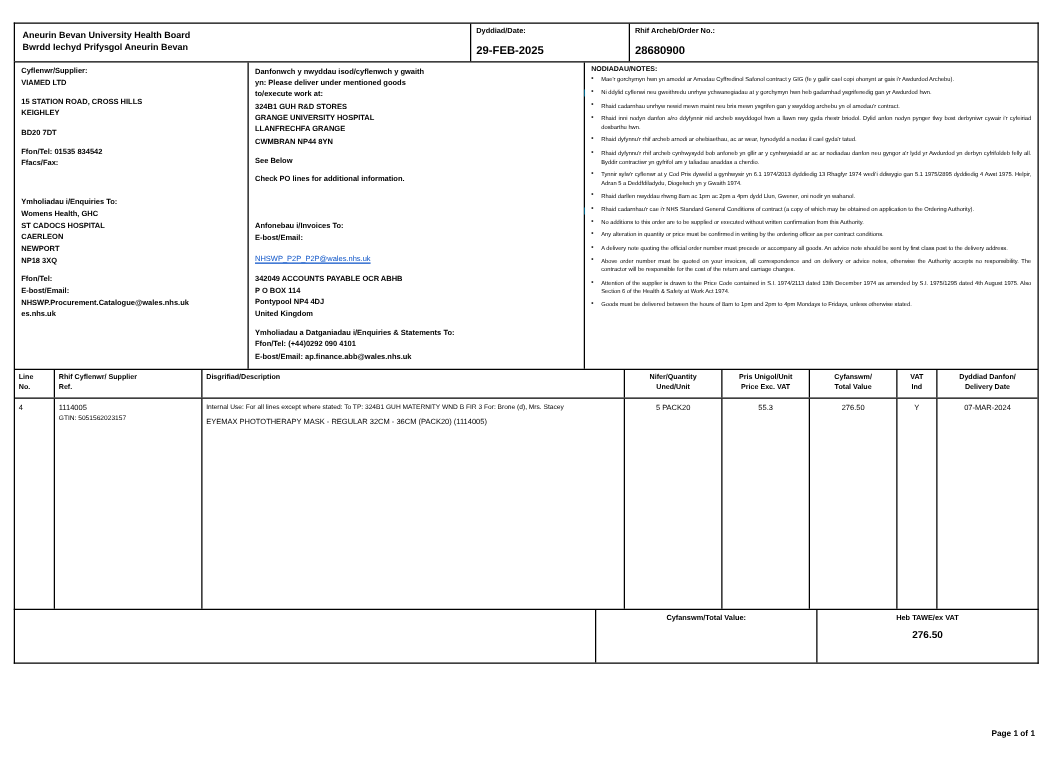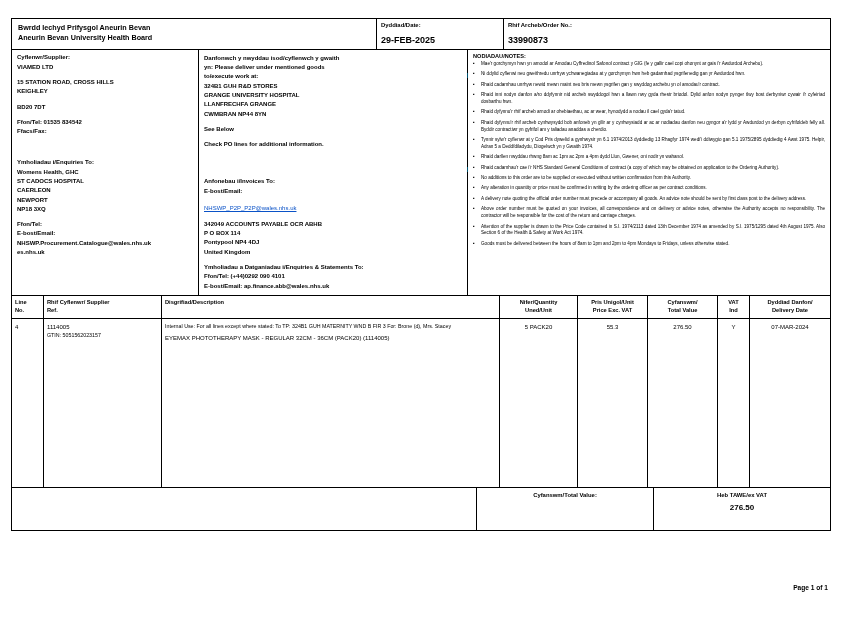--- a/index.html
+++ b/index.html
@@ -65,30 +65,30 @@
   .pager{position:absolute;right:14px;top:584px;font-size:6.6px;font-weight:bold;}
 </style>
 </head>
 <body>
 
 <div class="page">
   <div class="sheet">
 
     <div class="hdr">
       <div class="hdr-org">
+        <div>Aneurin Bevan University Health Board</div>
         <div>Bwrdd Iechyd Prifysgol Aneurin Bevan</div>
-        <div>Aneurin Bevan University Health Board</div>
       </div>
       <div class="hdr-date">
         <div class="lbl">Dyddiad/Date:</div>
         <div class="bigval">29-FEB-2025</div>
       </div>
       <div class="hdr-ord">
         <div class="lbl">Rhif Archeb/Order No.:</div>
-        <div class="ordval">33990873</div>
+        <div class="ordval">28680900</div>
       </div>
     </div>
 
     <div class="info">
 
       <div class="col-a">
         <div class="sect-t">Cyflenwr/Supplier:</div>
         <div class="line b">VIAMED LTD</div>
         <div class="gap"></div>
         <div class="line b">15 STATION ROAD, CROSS HILLS</div>

